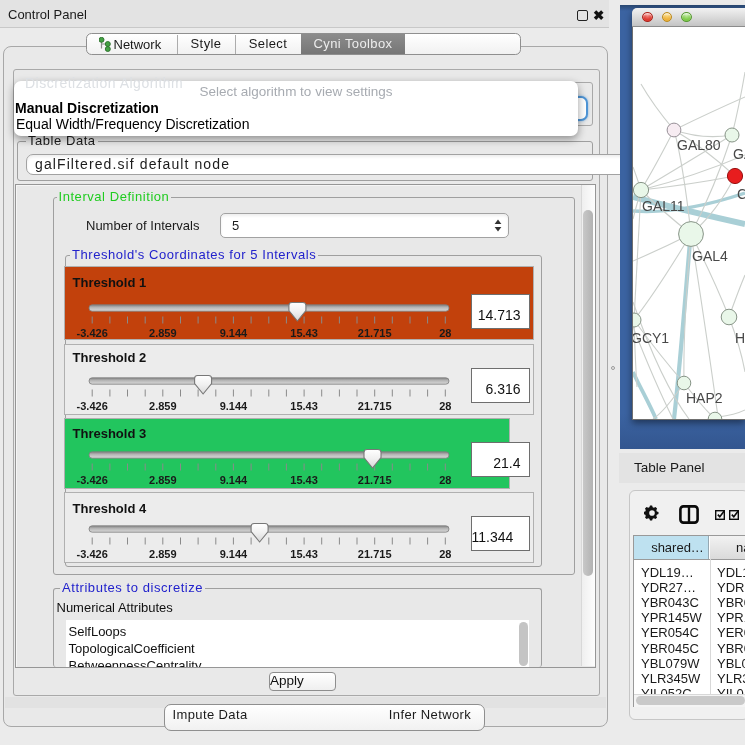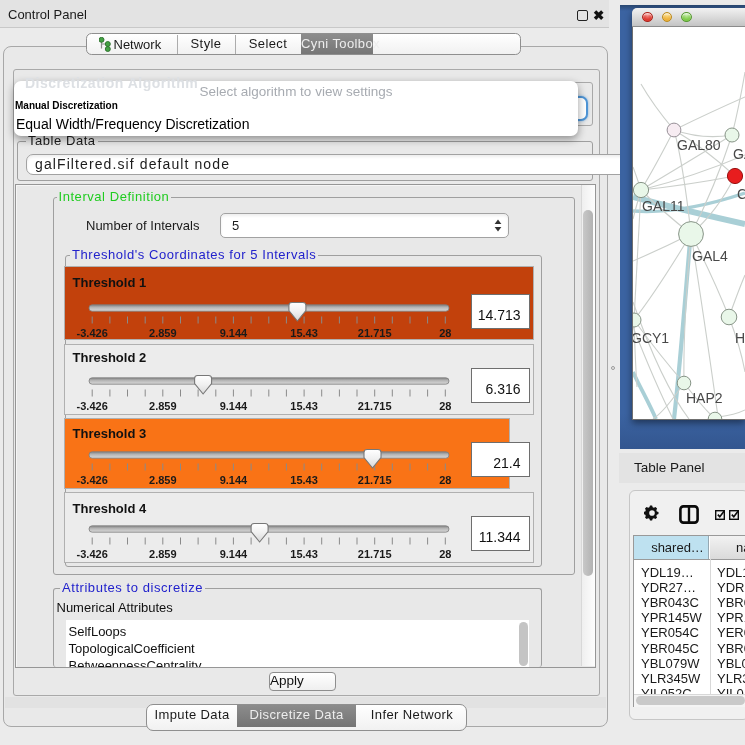--- a/index.html
+++ b/index.html
@@ -15,37 +15,37 @@
 <div class="a" style="left:593px;top:7px;font-size:13.5px;font-weight:bold;color:#111">✖</div>
 <div class="a" style="left:3px;top:46px;width:605px;height:681px;background:#E9E9E9;border:1px solid #A8A8A8;border-radius:8px"></div>
 <div class="a" style="left:5px;top:697px;width:601px;height:11px;background:#E2E2E2"></div>
 <div class="a" style="left:13px;top:69px;width:587px;height:627px;border:1px solid #A9A9A9;border-radius:3px;background:#E9E9E9"></div>
 <div class="a" style="left:86px;top:33px;width:435px;height:22px;border:1px solid #8F8F8F;border-radius:5.5px;background:linear-gradient(#FFFFFF,#F1F1F1);overflow:hidden">
     <div class="tabtxt" style="left:0px;width:90px;height:22px;line-height:20px"></div>
     <div class="tabtxt" style="left:90px;width:58px;height:22px;line-height:20px">Style</div>
     <div class="a" style="left:90px;top:1px;width:1px;height:19px;background:#ACACAC"></div>
     <div class="tabtxt" style="left:148px;width:66px;height:22px;line-height:20px">Select</div>
     <div class="a" style="left:148px;top:1px;width:1px;height:19px;background:#ACACAC"></div>
-    <div class="tabtxt" style="left:214px;width:72px;background:linear-gradient(#8C8C8C,#747474);color:#EDEDED;height:22px;line-height:20px">Cyni Toolbox</div>
+    <div class="tabtxt" style="left:214px;width:104px;background:linear-gradient(#8C8C8C,#747474);color:#EDEDED;height:22px;line-height:20px">Cyni Toolbox</div>
   </div>
 <svg class="a" style="left:99px;top:37px" width="13" height="15">
     <path d="M2.5 3 v8.5 M2.5 7 h6 M8.5 7 v5" stroke="#8a8a8a" stroke-width="1.2" fill="none"></path>
     <circle cx="2.5" cy="2.8" r="2.5" fill="#44A244" stroke="#2B6E2B" stroke-width="0.9"></circle>
     <circle cx="8.8" cy="7" r="2.5" fill="#44A244" stroke="#2B6E2B" stroke-width="0.9"></circle>
     <circle cx="8.8" cy="12" r="2.5" fill="#44A244" stroke="#2B6E2B" stroke-width="0.9"></circle>
   </svg>
 <div class="a" style="left:113.5px;top:37px;font-size:13px;color:#1a1a1a">Network</div>
 <div class="gb" style="left:17px;top:82px;width:576px;height:44px;border-color:#A8A8A8"></div>
 <div class="a" style="left:26px;top:95.5px;width:562px;height:25.5px;background:#fff;border:2.5px solid #4E94D5;border-radius:7px;box-shadow:0 0 3px rgba(78,148,213,0.65)"></div>
 <div class="a" style="left:14px;top:80.5px;width:564px;height:55px;background:#fff;border-radius:7px;box-shadow:0 3px 9px rgba(0,0,0,0.4);z-index:50">
 <div class="a" style="left:0;top:3.5px;width:564px;text-align:center;font-size:13.5px;color:#A7ABB1">Select algorithm to view settings</div>
-<div class="a" style="left:1px;top:19px;font-size:10px;font-weight:bold;color:#000">Manual Discretization</div>
+<div class="a" style="left:1px;top:19px;font-size:14px;font-weight:bold;color:#000">Manual Discretization</div>
 <div class="a" style="left:2px;top:35px;font-size:14px;color:#000">Equal Width/Frequency Discretization</div>
 </div>
-<div class="a" style="left:25px;top:75px;font-size:14px;font-weight:bold;letter-spacing:0.5px;color:#DDE0E4;z-index:51">Discretization Algorithm</div>
+<div class="a" style="left:25px;top:75px;font-size:14px;font-weight:normal;letter-spacing:0.5px;color:#DDE0E4;z-index:51">Discretization Algorithm</div>
 <div class="gb" style="left:17px;top:141px;width:576px;height:40px">
     <span class="gt" style="left:8px;color:#1c1c1c">Table Data</span>
   </div>
 <div class="combo" style="left:26px;top:153.5px;width:610px;height:21px;line-height:19px;font-size:14px;letter-spacing:1.1px;padding-left:8px">galFiltered.sif default node<svg class="car" viewBox="0 0 8 13">
       <path d="M4 0.5 L7.4 5 H0.6 Z" fill="#333"></path>
       <path d="M4 12.5 L7.4 8 H0.6 Z" fill="#333"></path>
     </svg></div>
 <div class="a" style="left:15px;top:183.5px;width:581px;height:484.5px;background:#E8E8E8;border:1px solid #969696;box-shadow:inset 1px 1px 0 #F5F5F5"></div>
 <div class="a" style="left:581px;top:184.5px;width:14px;height:481px;background:linear-gradient(90deg,#EFEFEF,#FDFDFD);border-left:1px solid #D8D8D8"></div>
 <div class="a" style="left:582.5px;top:210px;width:10px;height:366px;background:linear-gradient(90deg,#C8C8C8,#B2B2B2);border-radius:5px"></div>
@@ -151,21 +151,21 @@
       <text x="168.4" y="65" font-size="11" font-weight="bold" fill="#1a1a1a" text-anchor="middle" font-family="Liberation Sans,sans-serif">9.144</text>
       <text x="239.1" y="65" font-size="11" font-weight="bold" fill="#1a1a1a" text-anchor="middle" font-family="Liberation Sans,sans-serif">15.43</text>
       <text x="309.7" y="65" font-size="11" font-weight="bold" fill="#1a1a1a" text-anchor="middle" font-family="Liberation Sans,sans-serif">21.715</text>
       <text x="380.3" y="65" font-size="11" font-weight="bold" fill="#1a1a1a" text-anchor="middle" font-family="Liberation Sans,sans-serif">28</text>
       <g transform="translate(138.1,36)">
         <path d="M-8.5,2.5 L-8.5,-2.5 Q-8.5,-5.5 -5.5,-5.5 L5.5,-5.5 Q8.5,-5.5 8.5,-2.5 L8.5,2.5 L0,13 Z" fill="url(#thg344)" stroke="#777" stroke-width="1.1"></path>
       </g>
     </svg>
     <div class="a" style="left:406px;top:22.5px;width:59px;height:35px;background:#fff;border:1px solid #6E6E6E;font-size:14px;color:#111;text-align:right;line-height:40px;padding-right:8px">6.316</div>
   </div>
-<div class="a" style="left:63.5px;top:418px;width:446px;height:70.5px;background:#f97316;border:1px solid #B0B0B0">
+<div class="a" style="left:63.5px;top:418px;width:446px;height:70.5px;background:#22c55e;border:1px solid #B0B0B0">
     <div class="a" style="left:8px;top:7px;font-size:13px;font-weight:bold;color:#111">Threshold 3</div>
     <svg class="a" style="left:0;top:0" width="470" height="71">
       <defs>
         <linearGradient id="trg418" x1="0" y1="0" x2="0" y2="1">
           <stop offset="0" stop-color="#848484"></stop>
           <stop offset="0.45" stop-color="#B9B9B9"></stop>
           <stop offset="1" stop-color="#D8D8D8"></stop>
         </linearGradient>
         <linearGradient id="thg418" x1="0" y1="0" x2="0" y2="1">
           <stop offset="0" stop-color="#FFFFFF"></stop>
@@ -247,36 +247,35 @@
       <text x="27.2" y="65" font-size="11" font-weight="bold" fill="#1a1a1a" text-anchor="middle" font-family="Liberation Sans,sans-serif">-3.426</text>
       <text x="97.8" y="65" font-size="11" font-weight="bold" fill="#1a1a1a" text-anchor="middle" font-family="Liberation Sans,sans-serif">2.859</text>
       <text x="168.4" y="65" font-size="11" font-weight="bold" fill="#1a1a1a" text-anchor="middle" font-family="Liberation Sans,sans-serif">9.144</text>
       <text x="239.1" y="65" font-size="11" font-weight="bold" fill="#1a1a1a" text-anchor="middle" font-family="Liberation Sans,sans-serif">15.43</text>
       <text x="309.7" y="65" font-size="11" font-weight="bold" fill="#1a1a1a" text-anchor="middle" font-family="Liberation Sans,sans-serif">21.715</text>
       <text x="380.3" y="65" font-size="11" font-weight="bold" fill="#1a1a1a" text-anchor="middle" font-family="Liberation Sans,sans-serif">28</text>
       <g transform="translate(194.6,36)">
         <path d="M-8.5,2.5 L-8.5,-2.5 Q-8.5,-5.5 -5.5,-5.5 L5.5,-5.5 Q8.5,-5.5 8.5,-2.5 L8.5,2.5 L0,13 Z" fill="url(#thg492)" stroke="#777" stroke-width="1.1"></path>
       </g>
     </svg>
-    <div class="a" style="left:406px;top:22.5px;width:59px;height:35px;background:#fff;border:1px solid #6E6E6E;font-size:14px;color:#111;text-align:right;line-height:40px;padding-right:8px">11.344</div>
+    <div class="a" style="left:406px;top:22.5px;width:59px;height:35px;background:#fff;border:1px solid #6E6E6E;font-size:14px;color:#111;text-align:left;line-height:40px;padding-right:8px">11.344</div>
   </div>
 <div class="gb" style="left:52.5px;top:587.5px;width:489px;height:79px;background:#E8E8E8;border-bottom:none">
     <span class="gt" style="left:6.5px;color:#2222CC;background:#E8E8E8">Attributes to discretize</span>
   </div>
 <div class="a" style="left:56.5px;top:599.5px;font-size:13px;font-weight:normal;color:#111">Numerical Attributes</div>
 <div class="a" style="left:66px;top:620px;width:463px;height:47px;background:#fff;overflow:hidden">
 <div class="a" style="left:2.5px;top:4px;font-size:13px;color:#111">SelfLoops</div>
 <div class="a" style="left:2.5px;top:21px;font-size:13px;color:#111">TopologicalCoefficient</div>
 <div class="a" style="left:2.5px;top:38px;font-size:13px;color:#111">BetweennessCentrality</div>
 <div class="a" style="left:452.5px;top:2px;width:9.5px;height:44px;background:#C4C4C4;border-radius:4.5px"></div>
 </div>
 <div class="a" style="left:269px;top:672px;width:66.5px;height:18.5px;background:linear-gradient(#FFFFFF,#EFEFEF);border:1px solid #8E8E8E;border-radius:4px;font-size:13.5px;font-weight:500;text-align:left;line-height:16.5px;color:#111">Apply</div>
-<div class="a" style="left:146px;top:703.5px;width:321px;height:27px;border:1px solid #8F8F8F;border-radius:7px;background:linear-gradient(#FFFFFF,#F1F1F1);overflow:hidden">
+<div class="a" style="left:164px;top:703.5px;width:321px;height:27px;border:1px solid #8F8F8F;border-radius:7px;background:linear-gradient(#FFFFFF,#F1F1F1);overflow:hidden">
     <div class="tabtxt" style="left:0px;width:90px;height:22.5px;line-height:20.5px">Impute Data</div>
-    <div class="tabtxt" style="left:90px;width:119px;background:linear-gradient(#8C8C8C,#747474);color:#EDEDED;height:22.5px;line-height:20.5px">Discretize Data</div>
     <div class="tabtxt" style="left:209px;width:112px;height:22.5px;line-height:20.5px">Infer Network</div>
   </div>
 <div class="a" style="left:619.5px;top:5px;width:125.5px;height:444px;background:linear-gradient(#2A4870,#3B63A1 6px,#3B63A1 92%,#33568F)"></div>
 <div class="a" style="left:631.5px;top:7.5px;width:113.5px;height:412.5px;background:#fff;border:1px solid #6f6f6f;border-right:none;border-radius:6px 0 0 0;box-shadow:0 3px 7px rgba(0,0,0,0.45)"></div>
 <div class="a" style="left:632px;top:8px;width:113px;height:19px;background:linear-gradient(#F2F2F2,#C4C4C4);border-bottom:1px solid #8C8C8C;border-radius:5px 0 0 0"></div>
 <div class="a" style="left:642.1px;top:11.6px;width:10.8px;height:10.8px;border-radius:50%;background:radial-gradient(circle at 50% 25%, #F4908A, #DE3A31 60%);border:1px solid #A8251D;box-shadow:inset 0 1.5px 1.5px rgba(255,255,255,0.75)"></div>
 <div class="a" style="left:661.6px;top:11.6px;width:10.8px;height:10.8px;border-radius:50%;background:radial-gradient(circle at 50% 25%, #FADB84, #EEB23B 60%);border:1px solid #BA8A1C;box-shadow:inset 0 1.5px 1.5px rgba(255,255,255,0.75)"></div>
 <div class="a" style="left:681.1px;top:11.6px;width:10.8px;height:10.8px;border-radius:50%;background:radial-gradient(circle at 50% 25%, #C2EBA4, #7FCB4B 60%);border:1px solid #579733;box-shadow:inset 0 1.5px 1.5px rgba(255,255,255,0.75)"></div>
 <svg class="a" style="left:633px;top:27px" width="112" height="392" viewBox="0 0 112 392">
     <path d="M0 170 C 30 178 70 188 112 197" stroke="#A9CFD6" stroke-width="6" fill="none"></path>

